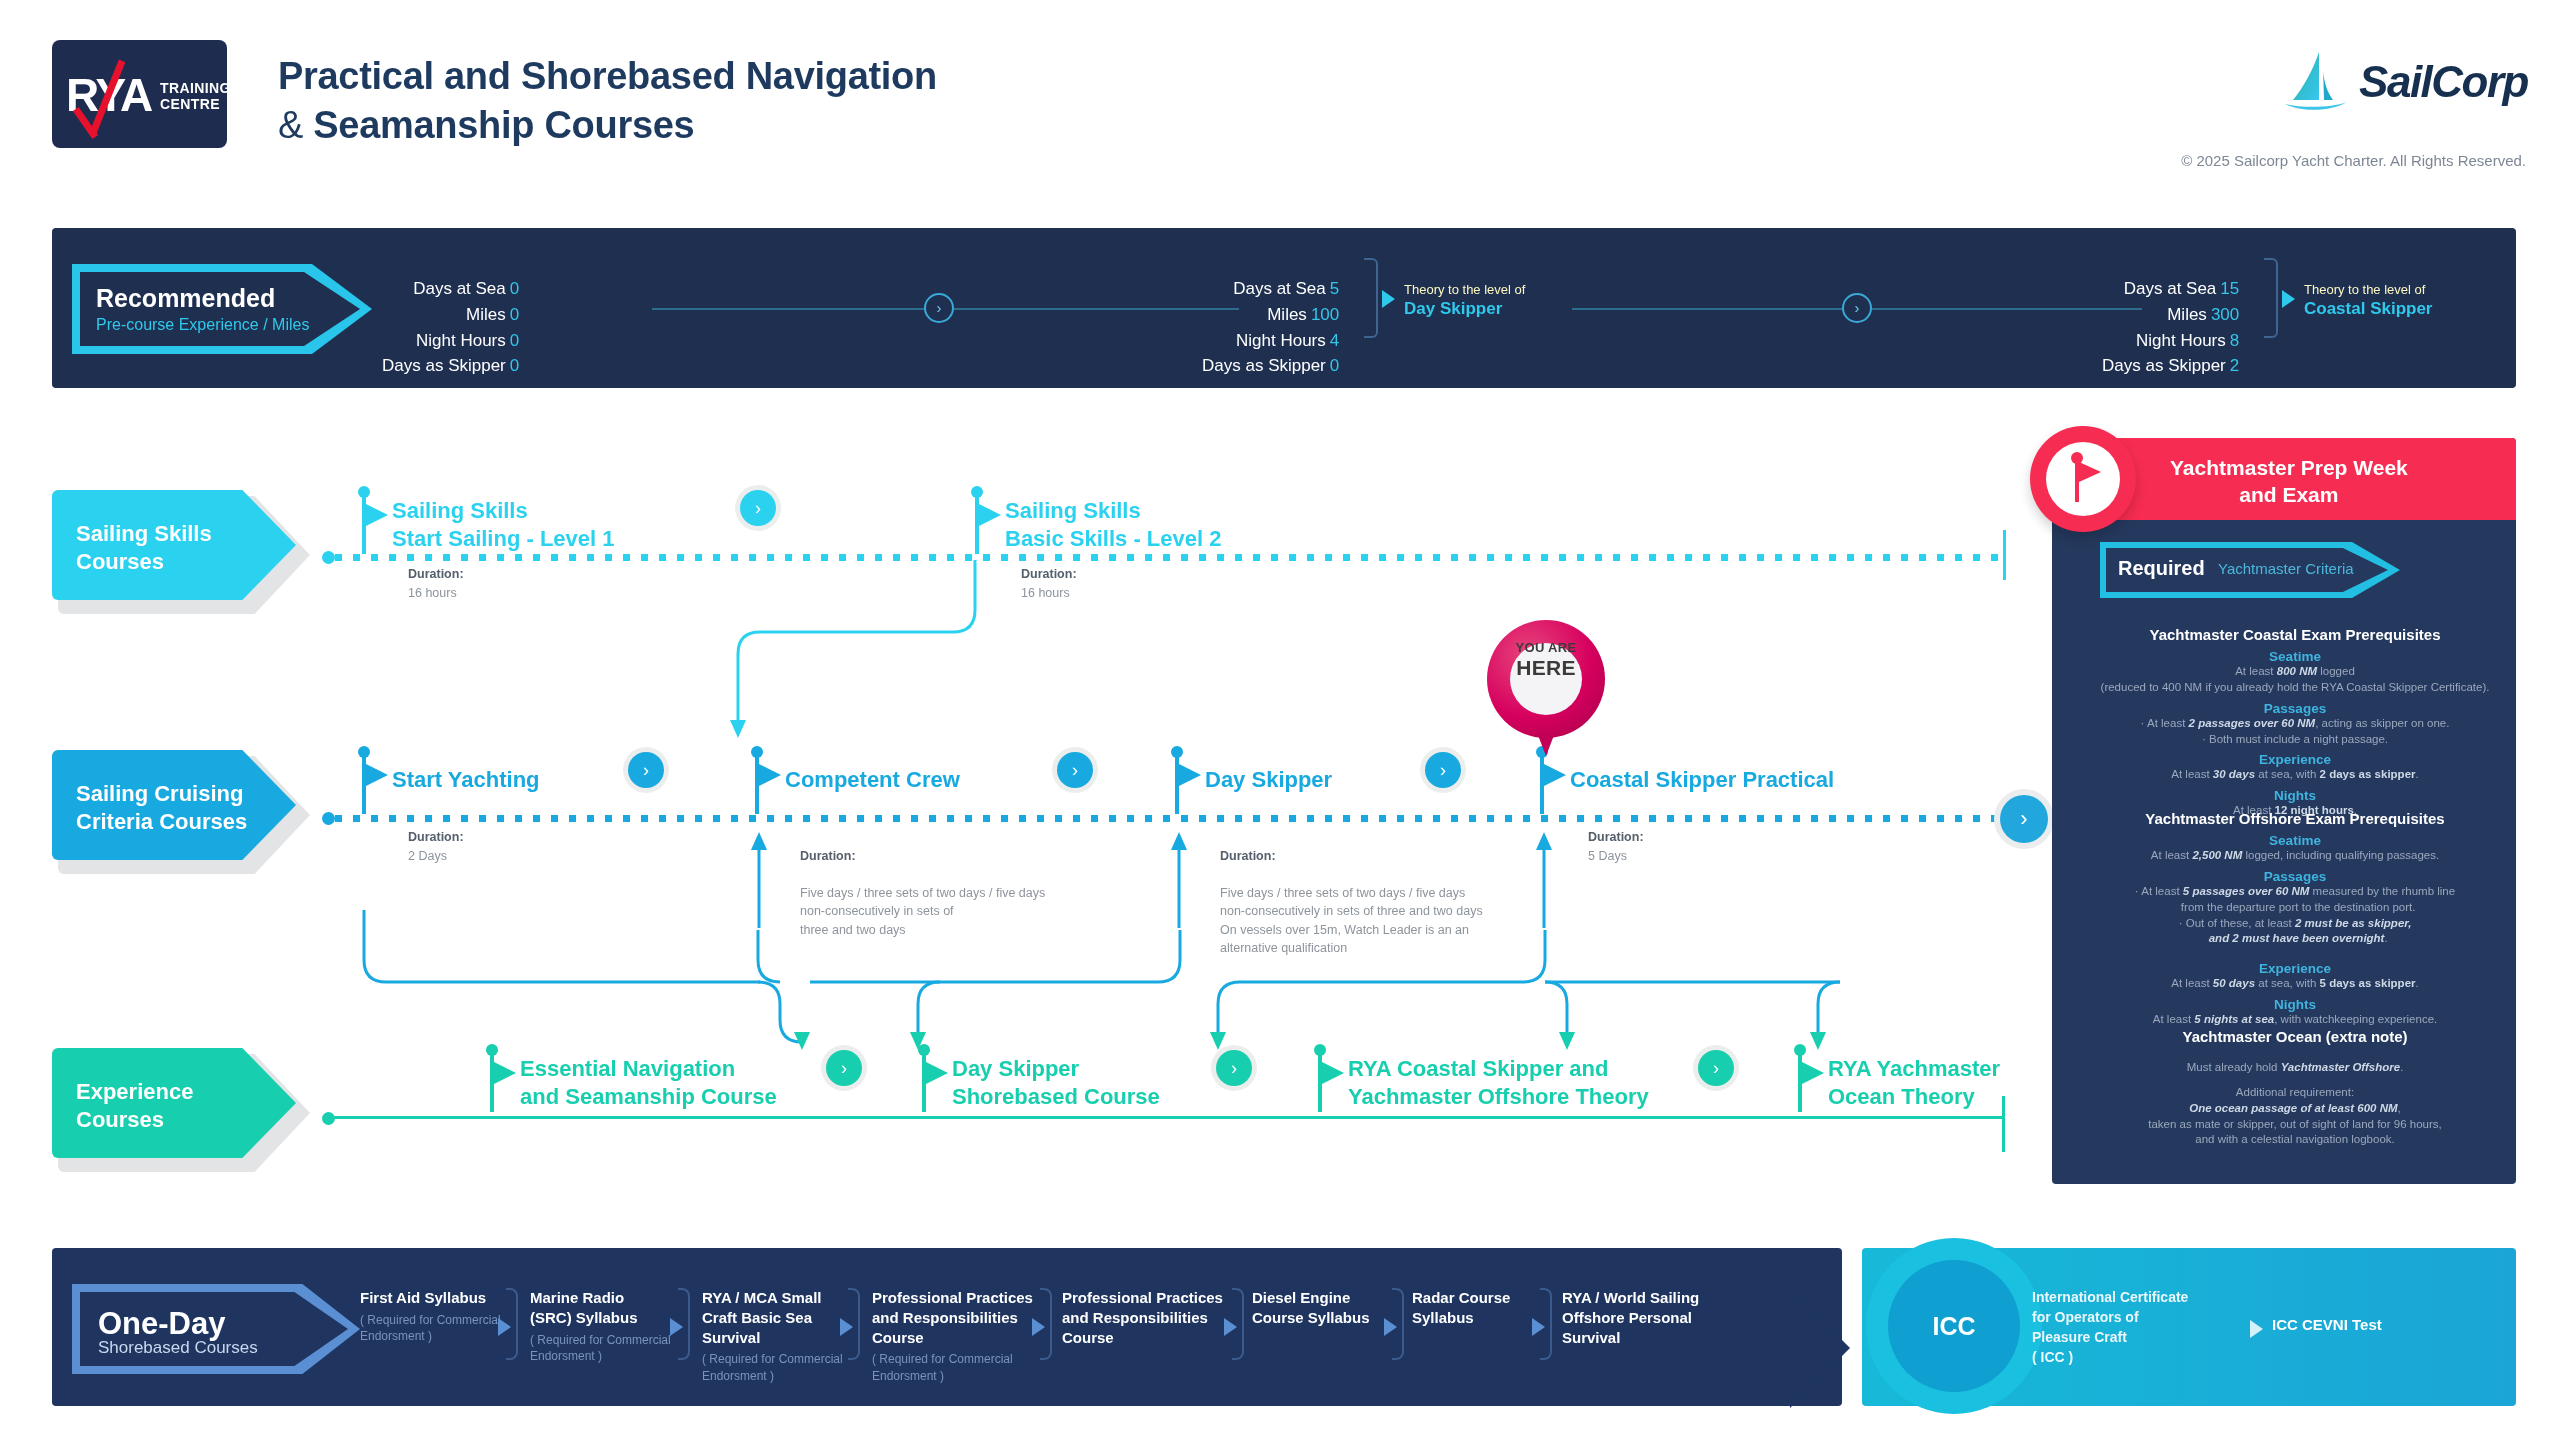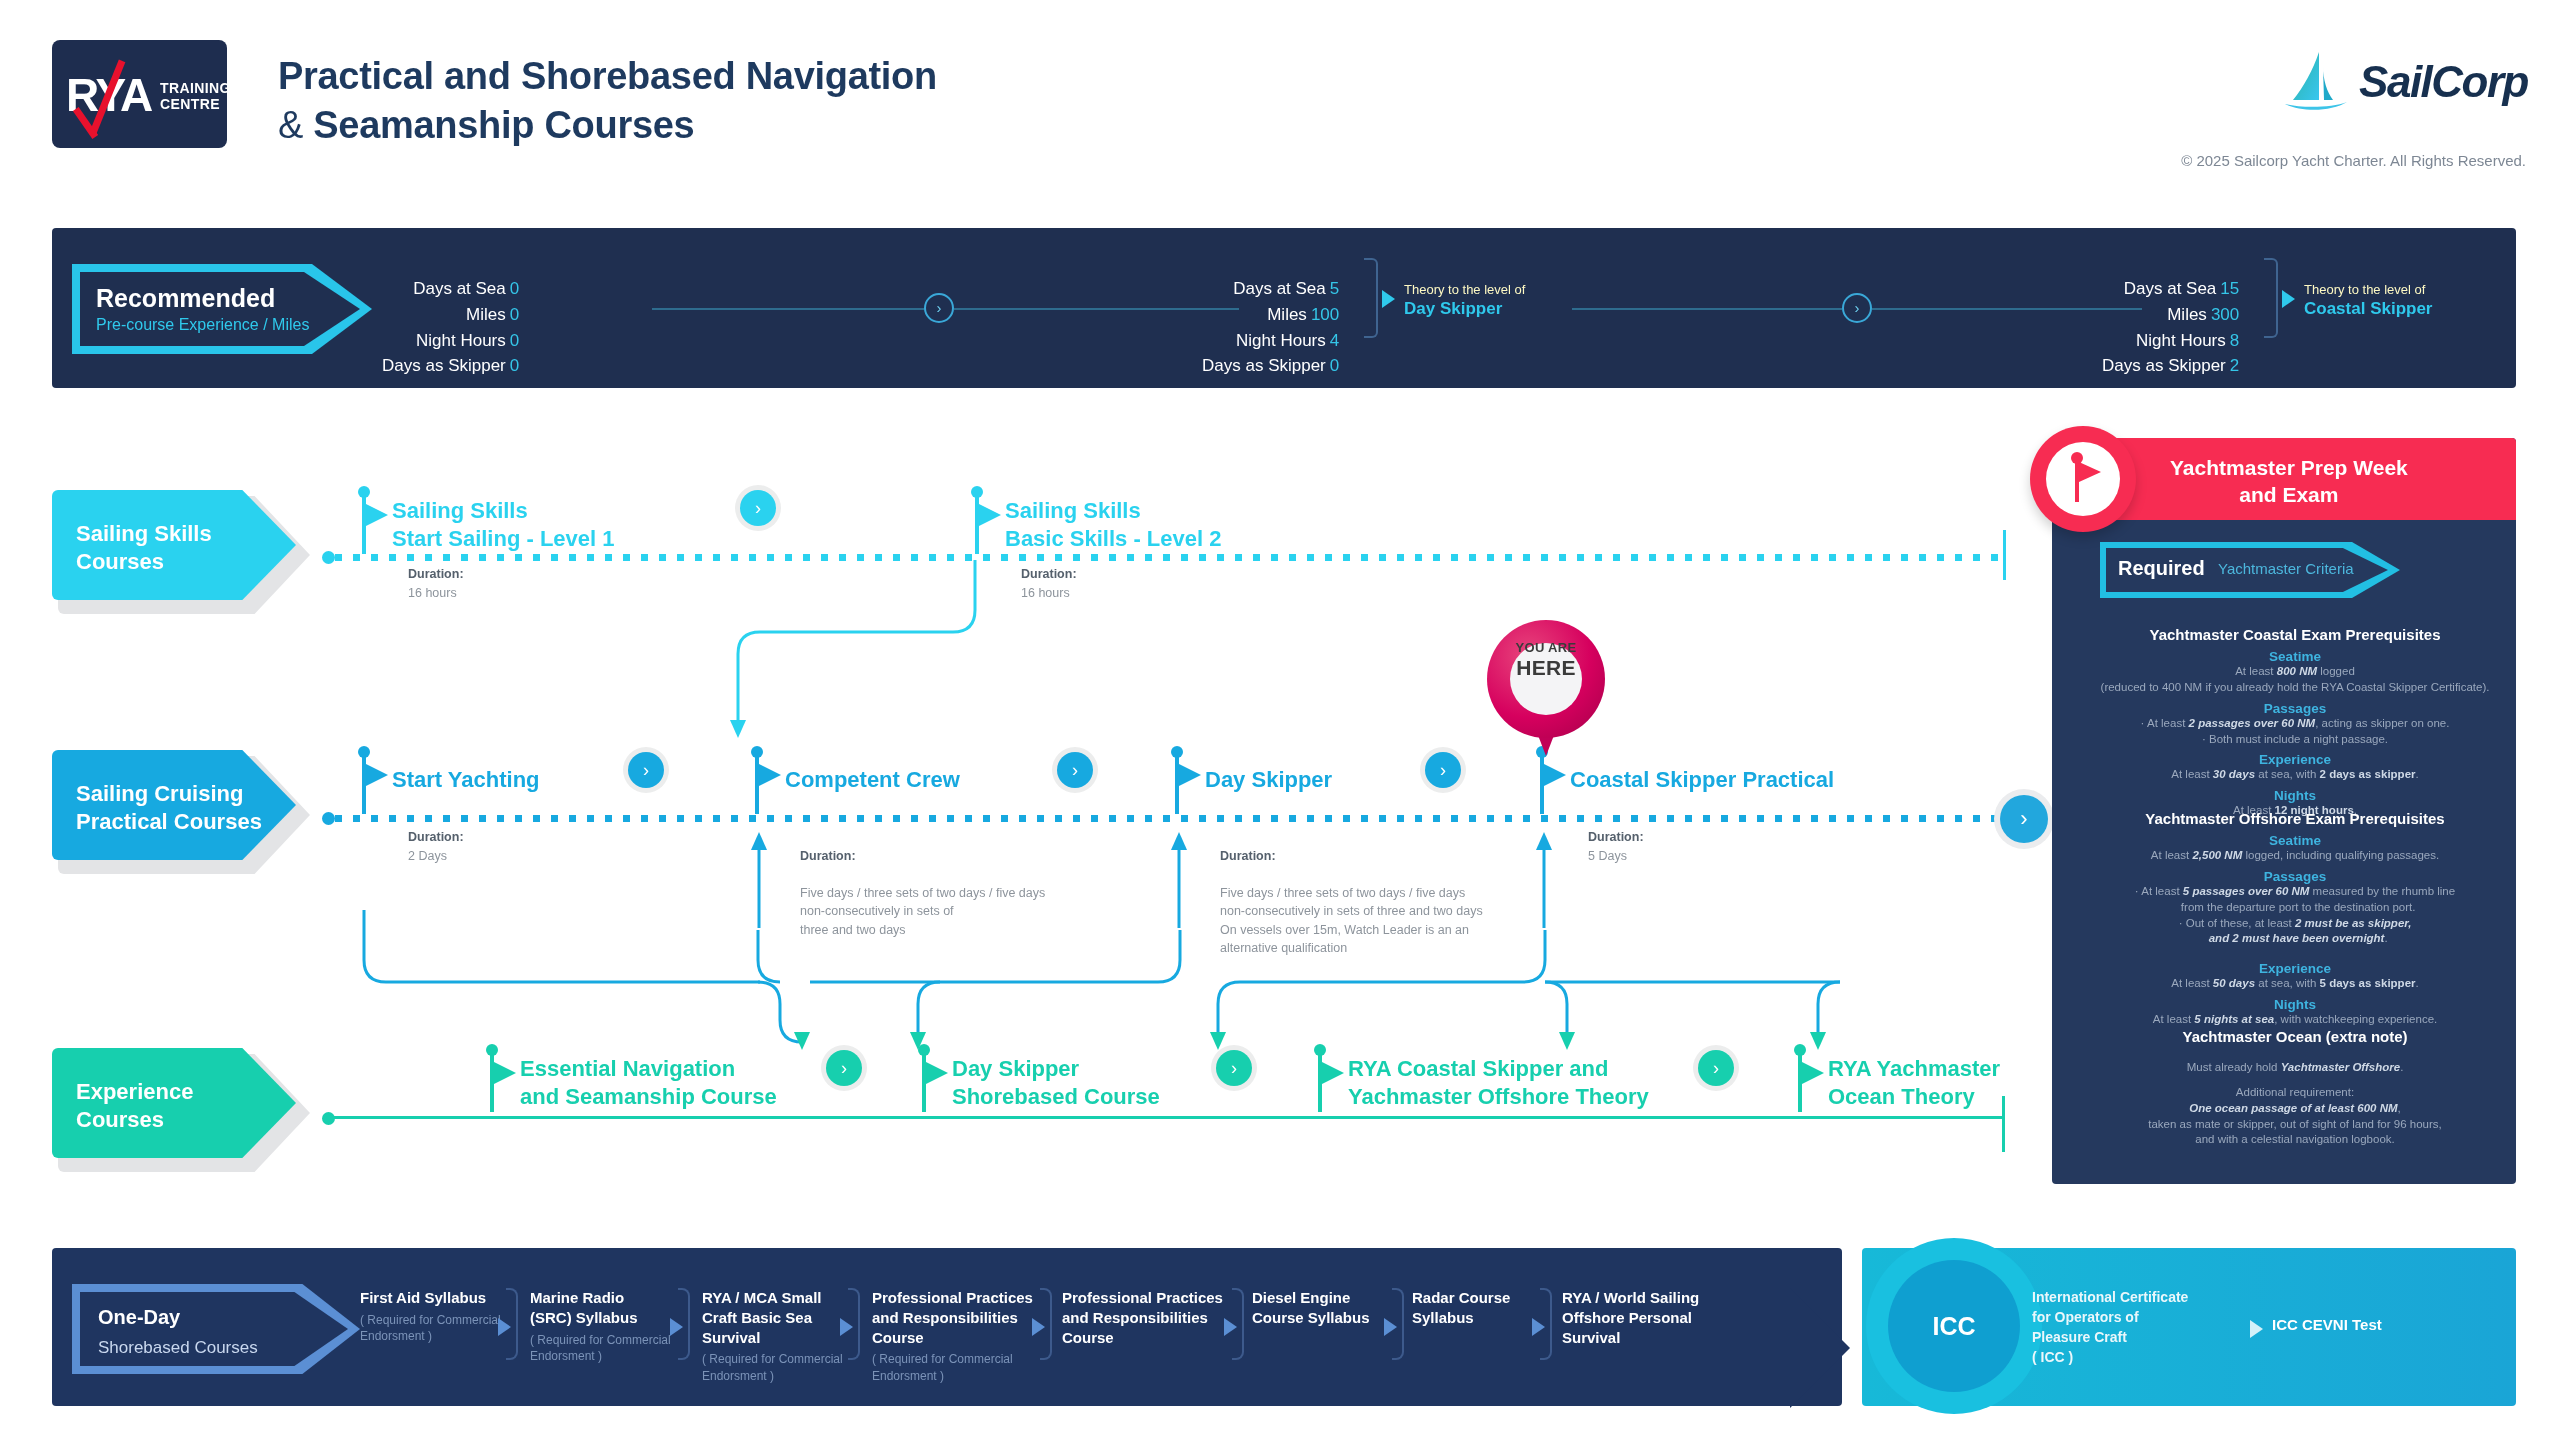--- a/index.html
+++ b/index.html
@@ -138,21 +138,21 @@
             line-height:48px; text-align:center; box-shadow:0 0 0 6px #ebecee; }
 
   
   .odbar { position:absolute; left:52px; top:1248px; width:1790px; height:158px;
            background:#1f3560; border-radius:4px; }
   .odchev { position:absolute; left:20px; top:36px; width:300px; height:90px; }
   .odchev .cb { position:absolute; left:0; top:0; width:288px; height:90px; background:#5b8fd4;
         clip-path:polygon(0 0, 80% 0, 100% 50%, 80% 100%, 0 100%); }
   .odchev .ci { position:absolute; left:8px; top:8px; width:268px; height:74px; background:#1f3560;
         clip-path:polygon(0 0, 80% 0, 100% 50%, 80% 100%, 0 100%); }
-  .od-t { position:absolute; left:26px; top:22px; font-size:20px; font-weight:700; color:#fff; }
+  .od-t { position:absolute; left:26px; top:22px; font-size:31px; font-weight:700; color:#fff; }
   .od-s { position:absolute; left:26px; top:54px; font-size:17px; color:#c9d8ef; }
 
   .odcol { position:absolute; top:1288px; }
   .odcol-t { font-size:15px; font-weight:700; color:#fff; line-height:1.32; }
   .odcol-n { font-size:12px; color:#7b93b8; line-height:1.35; margin-top:4px; }
   .odsep { position:absolute; width:12px; height:72px; border:2px solid #3d5a8c;
            border-left:none; border-radius:0 8px 8px 0; }
   .odarrow { position:absolute; width:0;height:0; border-left:13px solid #5b8fd4;
              border-top:9px solid transparent; border-bottom:9px solid transparent; }
 
@@ -319,21 +319,21 @@
   <svg style="position:absolute; left:730px; top:550px; width:380px; height:210px;">
     <path d="M245 10 L245 60 Q245 82 223 82 L30 82 Q8 82 8 104 L8 180" stroke="#2ad2ef" stroke-width="3" fill="none"></path>
     <polygon points="8,188 0,170 16,170" fill="#2ad2ef"></polygon>
   </svg>
 
   <div class="banner" style="left:52px; top:750px;">
     <div class="shadowpoly"></div>
     <div class="poly" style="background:#17a9e0;"></div>
     <div class="btext">
       <div>Sailing Cruising</div>
-      <div>Practical Courses</div>
+      <div>Criteria Courses</div>
     </div>
   </div>
 
   <div class="dotcap" style="left:322px; top:812px; background:#17a9e0;"></div>
   <div class="dotline" style="left:335px; top:815px; width:1700px;
        background:repeating-linear-gradient(90deg,#17a9e0 0 7px, transparent 7px 18px);"></div>
 
   <div class="flagnode" style="left:362px; top:752px;">
     <div class="flag-pole" style="height:62px; background:#17a9e0;"></div>
     <div class="flag-dot" style="background:#17a9e0;"></div>

